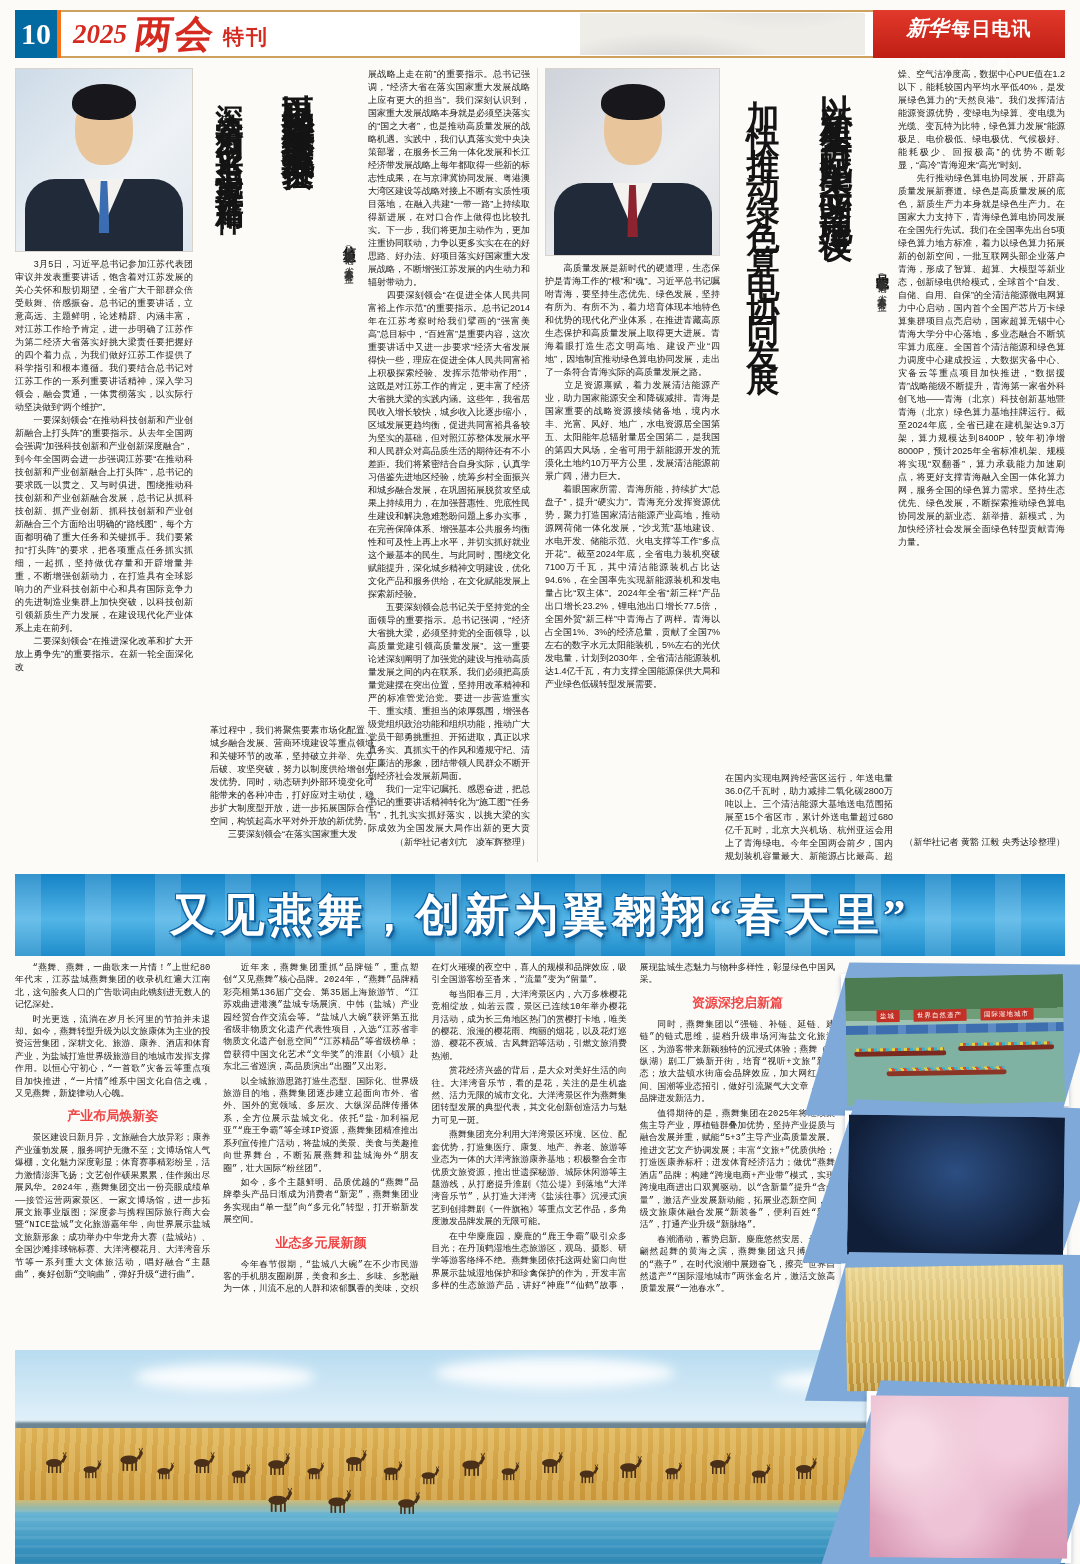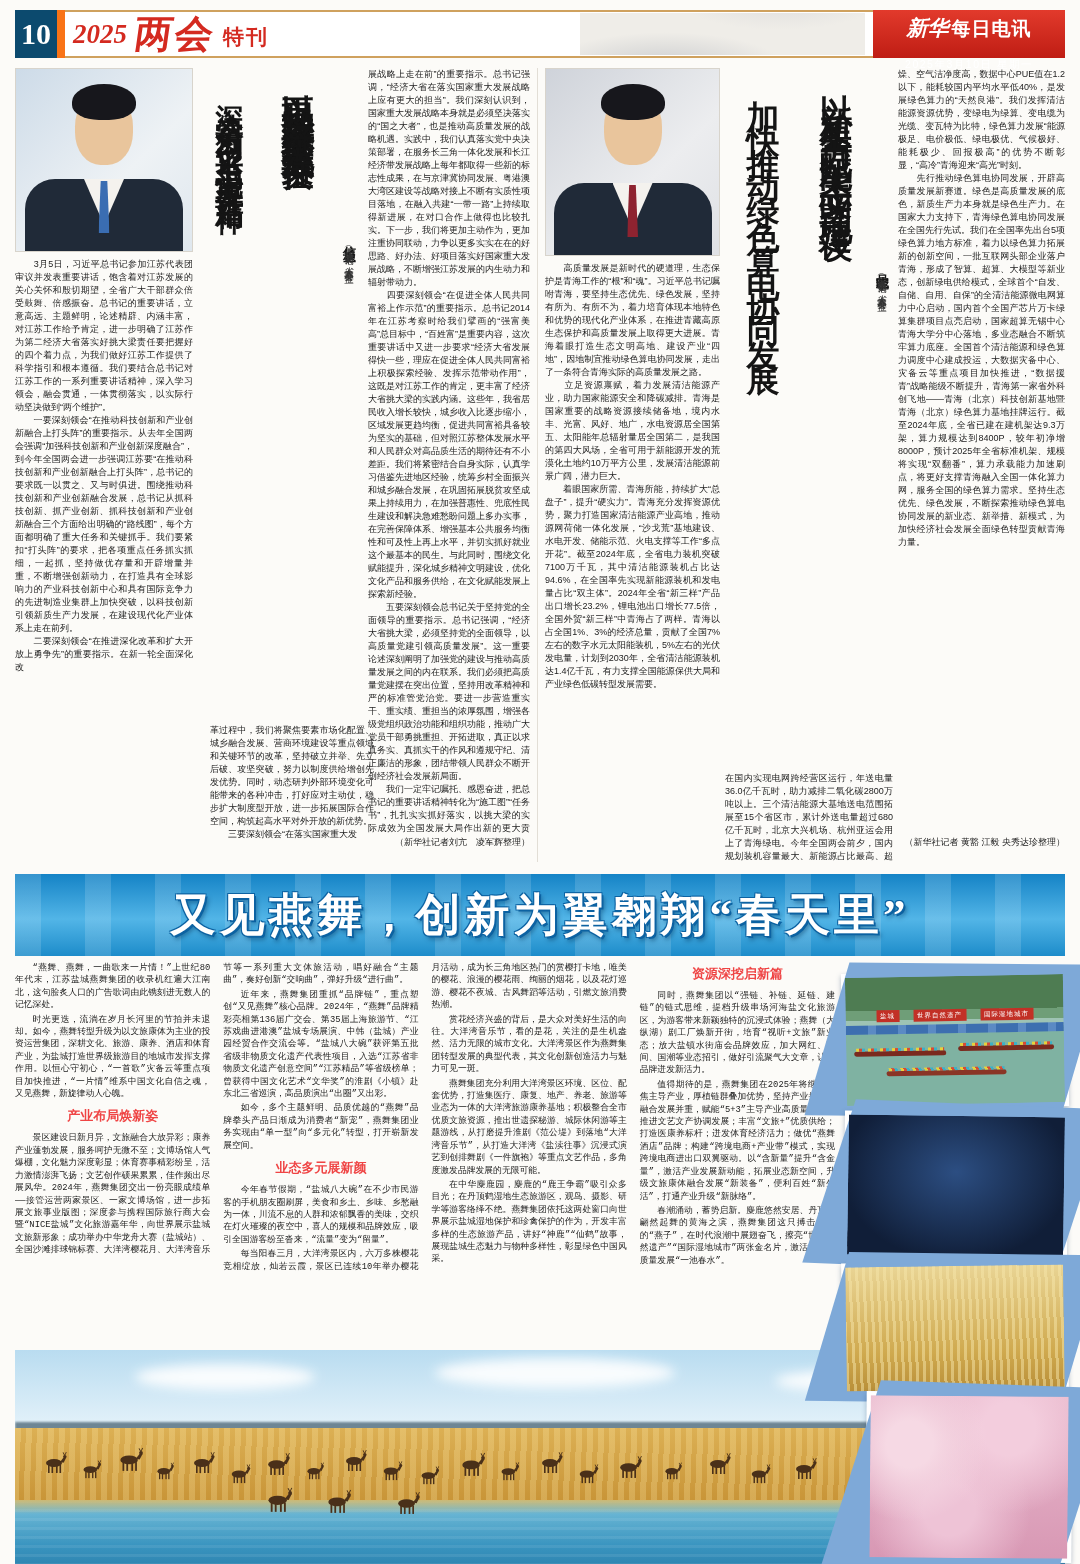--- a/index.html
+++ b/index.html
@@ -3,22 +3,22 @@
 <meta charset="utf-8">
 <style>
   html,body{margin:0;padding:0;background:#e9e7e2;}
   .page{position:relative;width:1080px;height:1564px;background:#fcfbf8;margin:0 auto;overflow:hidden;
         font-family:"Liberation Sans","DejaVu Sans",sans-serif;color:#1c1c1c;}
   .abs{position:absolute;}
 
   
   .masthead{left:15px;right:15px;top:10px;height:44px;background:#fff;
             border-top:2px solid #cfa15e;border-bottom:2px solid #cfa15e;}
-  .page-num-box{position:absolute;left:0;top:-2px;bottom:-2px;width:42px;background:#0c4a6e;
-                border-right:8px solid #f97316;color:#fff;display:flex;align-items:center;justify-content:center;
+  .page-num-box{position:absolute;left:0;top:-2px;bottom:-2px;width:42px;background:#0369a1;
+                border-right:4px solid #f97316;color:#fff;display:flex;align-items:center;justify-content:center;
                 font:700 30px "Liberation Serif","DejaVu Serif",serif;}
   .edition{position:absolute;left:58px;top:0;bottom:0;display:flex;align-items:center;gap:8px;color:#d42a20;}
   .ed-year{font:700 italic 27px "Liberation Serif",serif;}
   .ed-main{font:700 38px "Liberation Serif",serif;transform:skewX(-8deg);letter-spacing:2px;}
   .ed-suffix{font:700 21px "Liberation Sans",sans-serif;letter-spacing:2px;margin-top:6px;text-align:center;}
   .mast-decor{position:absolute;left:565px;right:200px;top:1px;bottom:1px;
       background:radial-gradient(ellipse 60% 120% at 30% 130%,rgba(160,165,175,.45),rgba(245,244,240,0) 70%),
                  radial-gradient(ellipse 50% 100% at 70% -30%,rgba(200,200,205,.4),rgba(245,244,240,0) 70%),#efede8;}
   .mast-right{position:absolute;right:0;top:-2px;bottom:-2px;width:192px;text-align:center;color:#fff;
               background:linear-gradient(#e23a2c,#bf1d14);padding-top:4px;box-sizing:border-box;}
@@ -205,20 +205,21 @@
   <div class="abs feat-banner">
     <span class="feat-title">又见燕舞，创新为翼翱翔“春天里”</span>
   </div>
 
   <div class="abs feat-cols">
     <p>“燕舞、燕舞，一曲歌来一片情！”上世纪80年代末，江苏盐城燕舞集团的收录机红遍大江南北，这句脍炙人口的广告歌词由此镌刻进无数人的记忆深处。</p>
     <p>时光更迭，流淌在岁月长河里的节拍并未退却。如今，燕舞转型升级为以文旅康体为主业的投资运营集团，深耕文化、旅游、康养、酒店和体育产业，为盐城打造世界级旅游目的地城市发挥支撑作用。以恒心守初心，“一首歌”灾备云等重点项目加快推进，“一片情”维系中国文化自信之魂，又见燕舞，新旋律动人心魄。</p>
     <h3>产业布局焕新姿</h3>
     <p>景区建设日新月异，文旅融合大放异彩；康养产业蓬勃发展，服务呵护无微不至；文博场馆人气爆棚，文化魅力深度彰显；体育赛事精彩纷呈，活力激情澎湃飞扬；文艺创作硕果累累，佳作频出尽展风华。2024年，燕舞集团交出一份亮眼成绩单——接管运营两家景区、一家文博场馆，进一步拓展文旅事业版图；深度参与携程国际旅行商大会暨“NICE盐城”文化旅游嘉年华，向世界展示盐城文旅新形象；成功举办中华龙舟大赛（盐城站）、全国沙滩排球锦标赛、大洋湾樱花月、大洋湾音乐节等一系列重大文体旅活动，唱好融合“主题曲”，奏好创新“交响曲”，弹好升级“进行曲”。</p>
     <p>近年来，燕舞集团重抓“品牌链”，重点塑创“又见燕舞”核心品牌。2024年，“燕舞”品牌精彩亮相第136届广交会、第35届上海旅游节、“江苏戏曲进港澳”盐城专场展演、中韩（盐城）产业园经贸合作交流会等。“盐城八大碗”获评第五批省级非物质文化遗产代表性项目，入选“江苏省非物质文化遗产创意空间”“江苏精品”等省级榜单；曾获得中国文化艺术“文华奖”的淮剧《小镇》赴东北三省巡演，高品质演出“出圈”又出彩。</p>
+    <p>以全城旅游思路打造生态型、国际化、世界级旅游目的地，燕舞集团逐步建立起面向市外、省外、国外的宽领域、多层次、大纵深品牌传播体系，全方位展示盐城文化。依托“盐·加利福尼亚”“鹿王争霸”等全球IP资源，燕舞集团精准推出系列宣传推广活动，将盐城的美景、美食与美趣推向世界舞台，不断拓展燕舞和盐城海外“朋友圈”，壮大国际“粉丝团”。</p>
     <p>如今，多个主题鲜明、品质优越的“燕舞”品牌拳头产品日渐成为消费者“新宠”，燕舞集团业务实现由“单一型”向“多元化”转型，打开崭新发展空间。</p>
     <h3>业态多元展新颜</h3>
     <p>今年春节假期，“盐城八大碗”在不少市民游客的手机朋友圈刷屏，美食和乡土、乡味、乡愁融为一体，川流不息的人群和浓郁飘香的美味，交织在灯火璀璨的夜空中，喜人的规模和品牌效应，吸引全国游客纷至沓来，“流量”变为“留量”。</p>
     <p>每当阳春三月，大洋湾景区内，六万多株樱花竞相绽放，灿若云霞，景区已连续10年举办樱花月活动，成为长三角地区热门的赏樱打卡地，唯美的樱花、浪漫的樱花雨、绚丽的烟花，以及花灯巡游、樱花不夜城、古风舞蹈等活动，引燃文旅消费热潮。</p>
     <p>赏花经济兴盛的背后，是大众对美好生活的向往。大洋湾音乐节，看的是花，关注的是生机盎然、活力无限的城市文化。大洋湾景区作为燕舞集团转型发展的典型代表，其文化创新创造活力与魅力可见一斑。</p>
     <p>燕舞集团充分利用大洋湾景区环境、区位、配套优势，打造集医疗、康复、地产、养老、旅游等业态为一体的大洋湾旅游康养基地；积极整合全市优质文旅资源，推出世遗探秘游、城际休闲游等主题游线，从打磨提升淮剧《范公堤》到落地“大洋湾音乐节”，从打造大洋湾《盐渎往事》沉浸式演艺到创排舞剧《一件旗袍》等重点文艺作品，多角度激发品牌发展的无限可能。</p>
     <p>在中华麋鹿园，麋鹿的“鹿王争霸”吸引众多目光；在丹顶鹤湿地生态旅游区，观鸟、摄影、研学等游客络绎不绝。燕舞集团依托这两处窗口向世界展示盐城湿地保护和珍禽保护的作为，开发丰富多样的生态旅游产品，讲好“神鹿”“仙鹤”故事，展现盐城生态魅力与物种多样性，彰显绿色中国风采。</p>
     <h3>资源深挖启新篇</h3>
     <p>同时，燕舞集团以“强链、补链、延链、建链”的链式思维，提档升级串场河海盐文化旅游区，为游客带来新颖独特的沉浸式体验；燕舞（大纵湖）剧工厂焕新开街，培育“视听+文旅”新业态；放大盐镇水街庙会品牌效应，加大网红、夜间、国潮等业态招引，做好引流聚气大文章，让老品牌迸发新活力。</p>
     <p>值得期待的是，燕舞集团在2025年将继续聚焦主导产业，厚植链群叠加优势，坚持产业提质与融合发展并重，赋能“5+3”主导产业高质量发展。推进文艺文产协调发展；丰富“文旅+”优质供给；打造医康养标杆；迸发体育经济活力；做优“燕舞酒店”品牌；构建“跨境电商+产业带”模式，实现跨境电商进出口双翼驱动。以“含新量”提升“含金量”，激活产业发展新动能，拓展业态新空间，升级文旅康体融合发展“新装备”，便利百姓“新生活”，打通产业升级“新脉络”。</p>

